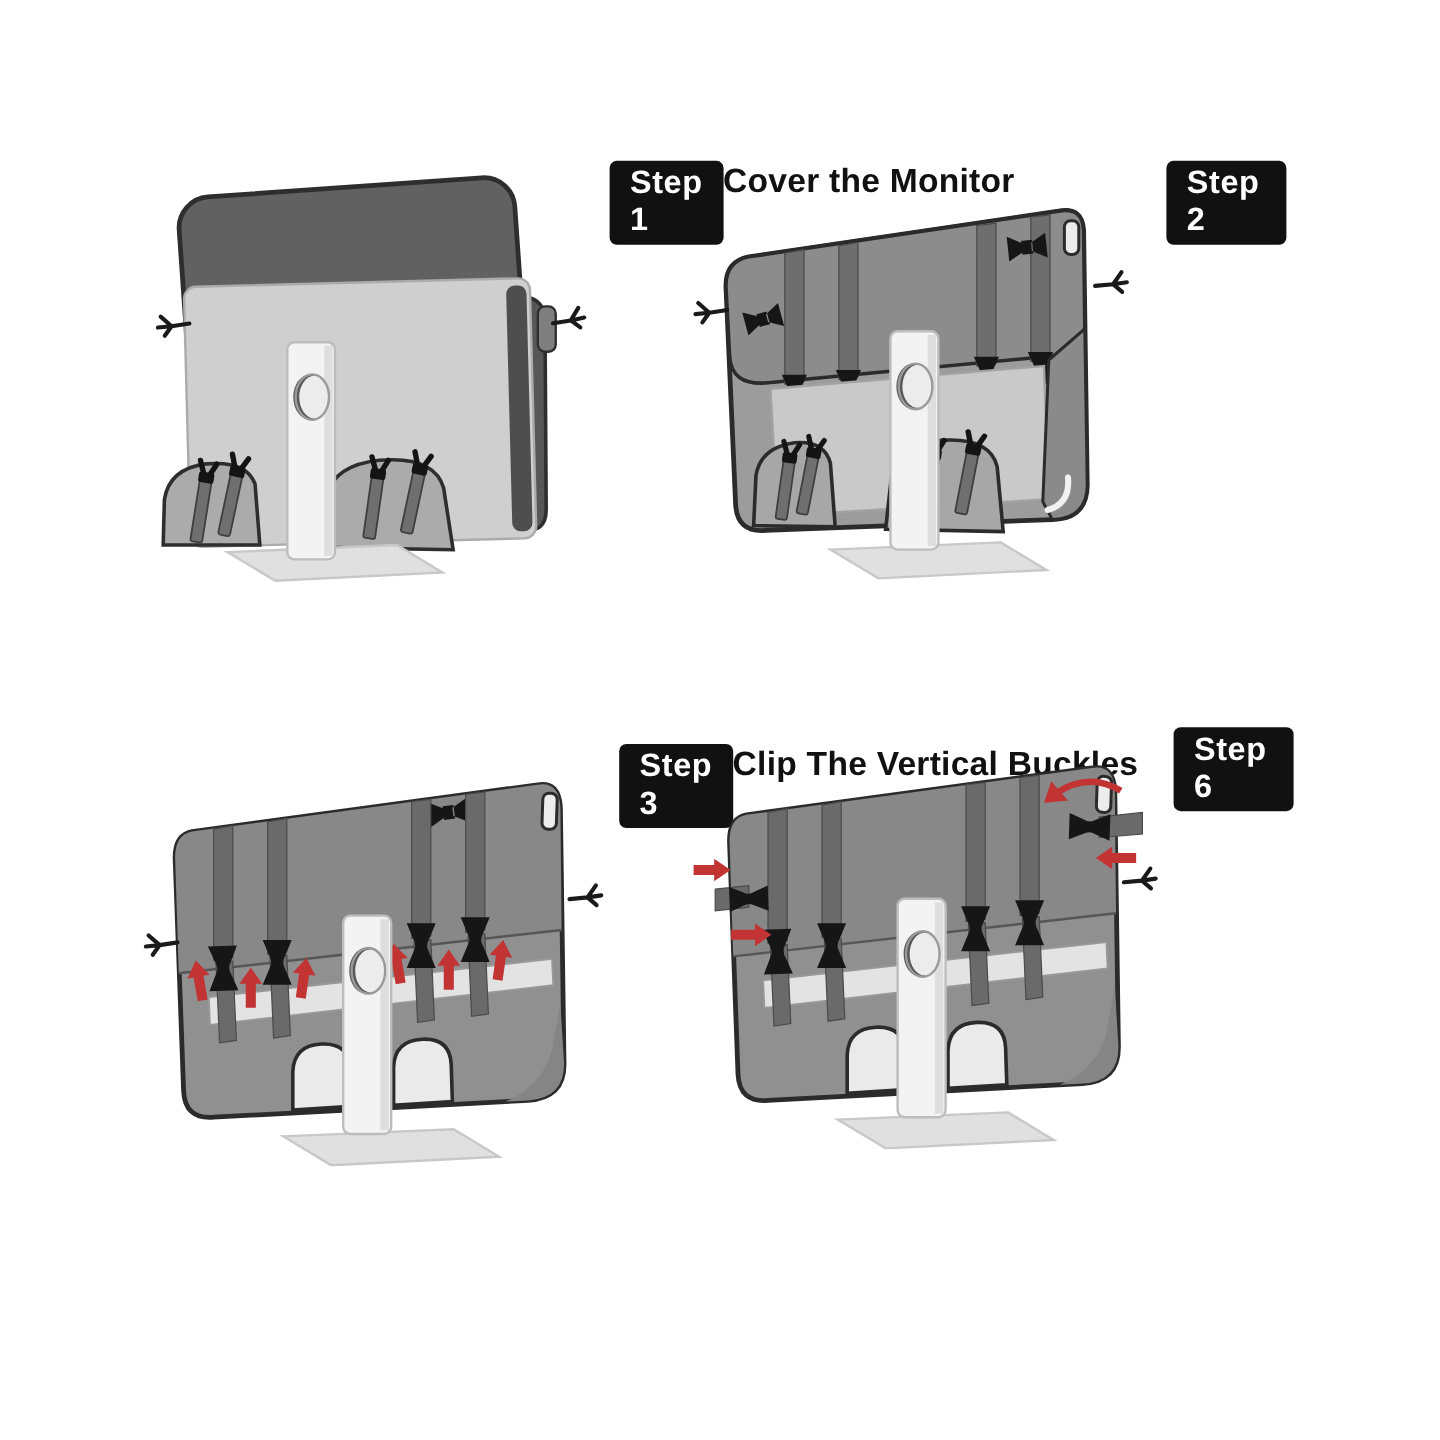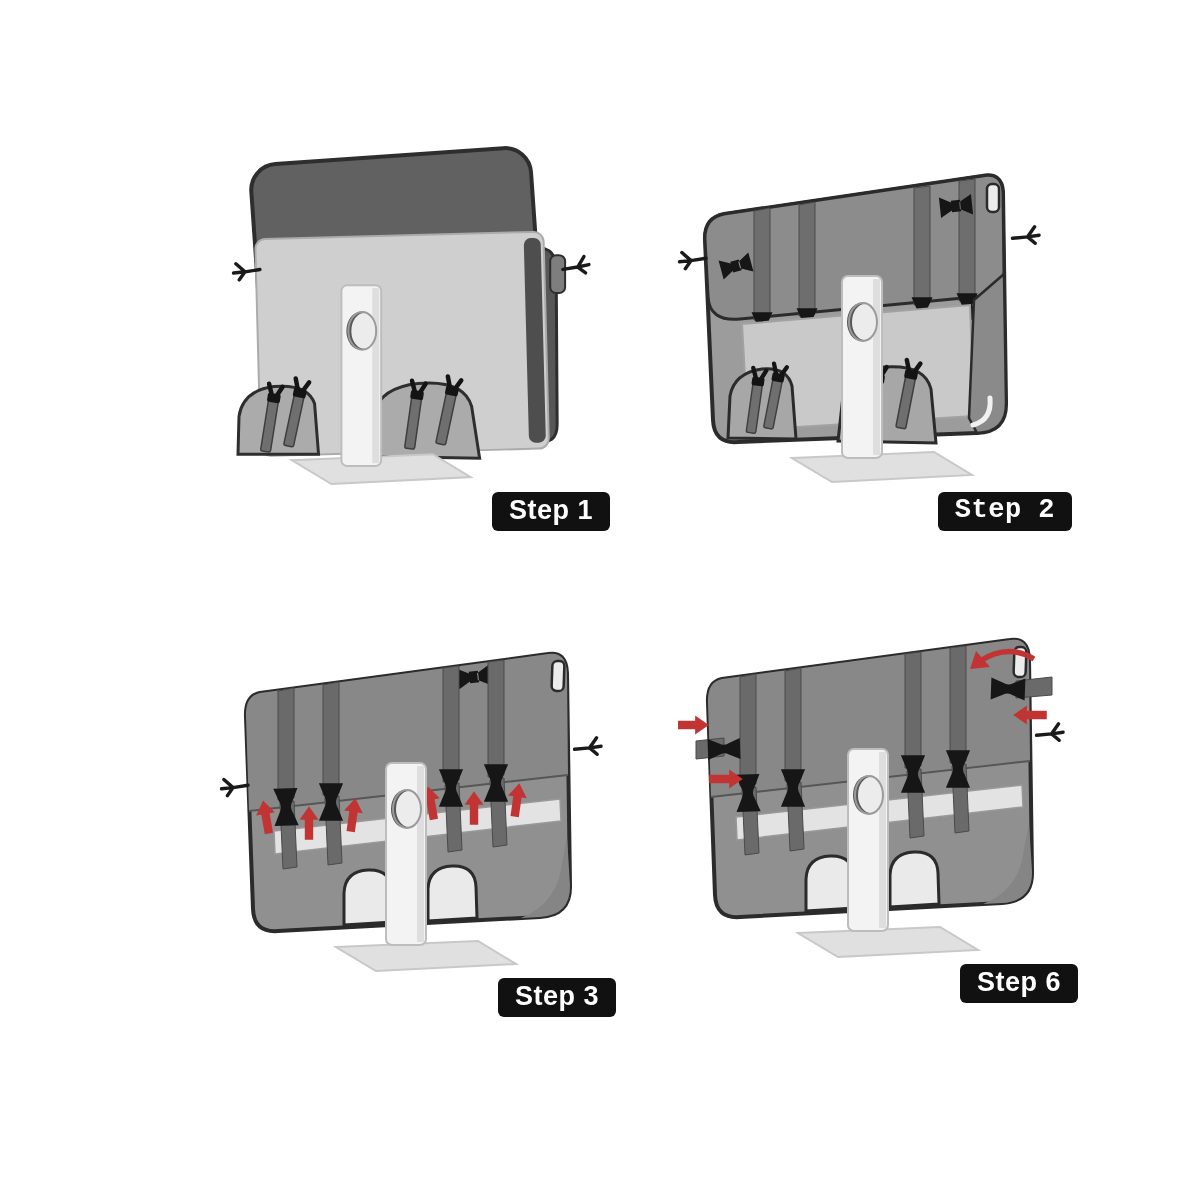--- a/index.html
+++ b/index.html
@@ -9,25 +9,25 @@
     height: 1200px;
     background: #ffffff;
     font-family: "Liberation Sans", sans-serif;
     overflow: hidden;
     position: relative;
   }
   .panel {
     position: absolute;
     width: 500px;
     display: flex;
-    flex-direction: column;
-    align-items: flex-end;
+    flex-direction: row;
+    align-items: flex-start;
   }
   #panel-1 { left: 110px; top: 128px; }
-  #panel-2 { left: 572px; top: 128px; font-family: Liberation Mono, monospace; }
+  #panel-2 { left: 572px; top: 128px; }
   #panel-3 { left: 116px; top: 614px; }
   #panel-4 { left: 578px; top: 600px; }
   .fig {
     height: 358px;
     display: flex;
     align-items: flex-end;
     justify-content: center;
   }
   .badge {
     margin-top: 6px;
@@ -102,20 +102,21 @@
       <g>
         <path d="M158,320 L163,276 Q170,251 207,247 Q253,243 261,270 L269,322 Z" fill="#ababab" stroke="#2e2e2e" stroke-width="3"></path>
         <use href="#def-strapfork" transform="translate(206,259) rotate(8)"></use>
         <use href="#def-strapfork" transform="translate(241,255) rotate(12)"></use>
       </g>
       <use href="#def-base" transform="translate(150,324)" fill="#e0e0e0" stroke="#c8c8c8" stroke-width="2"></use>
       <use href="#def-stand" transform="translate(150,148)"></use>
     </svg>
   </div>
   <div class="badge">Step 1</div>
+  <div class="caption">Cover the Monitor</div>
 </section>
 
 <section class="panel" id="panel-2">
   <div class="fig">
     <svg width="400" height="330" viewBox="0 0 400 330">
       <path d="M52,58 L310,20 Q330,16 331,36 L334,246 Q335,276 305,277 L66,286 Q42,288 41,264 L33,84 Q32,62 52,58 Z" fill="#9c9c9c" stroke="#2b2b2b" stroke-width="4"></path>
       <path d="M52,58 L310,20 Q330,16 331,36 L332,116 Q331,138 302,141 L68,163 Q37,166 36,140 L33,84 Q32,62 52,58 Z" fill="#8c8c8c" stroke="#2b2b2b" stroke-width="3"></path>
       <g fill="#6e6e6e" stroke="#4a4a4a" stroke-width="1">
         <polygon points="82,55 98,52 98,162 82,164"></polygon>
         <polygon points="127,49 143,46 143,158 127,160"></polygon>
@@ -193,20 +194,21 @@
       <path d="M128,288 L128,256 Q129,234 152,233 Q175,232 176,254 L177,285 Z" fill="#eaeaea" stroke="#2b2b2b" stroke-width="3"></path>
       <path d="M212,284 L212,252 Q213,230 236,229 Q259,228 260,250 L261,281 Z" fill="#eaeaea" stroke="#2b2b2b" stroke-width="3"></path>
       <path d="M351,200 L354,248 Q355,278 324,280 L305,281 Q342,266 346,226 Z" fill="#858585"></path>
       <use href="#def-tie" transform="translate(32,146) scale(-1.15,1.15)"></use>
       <use href="#def-tie" transform="translate(358,110) rotate(-14) scale(1.15)"></use>
       <use href="#def-base" transform="translate(190,310)" fill="#e0e0e0" stroke="#c8c8c8" stroke-width="2"></use>
       <use href="#def-stand" transform="translate(190,126)"></use>
     </svg>
   </div>
   <div class="badge">Step 3</div>
+  <div class="caption">Clip The Vertical Buckles</div>
 </section>
 
 <section class="panel" id="panel-4">
   <div class="fig">
     <svg width="400" height="335" viewBox="0 0 400 335">
       <path d="M44,56 L332,17 Q350,14 351,36 L354,248 Q355,278 324,280 L62,294 Q38,296 37,272 L30,80 Q29,59 44,56 Z" fill="#909090" stroke="#2b2b2b" stroke-width="4"></path>
       <path d="M44,56 L332,17 Q350,14 351,36 L352,138 L33,174 L30,80 Q29,59 44,56 Z" fill="#888888"></path>
       <path d="M33,174 L352,138" stroke="#565656" stroke-width="2" fill="none"></path>
       <rect x="336" y="24" width="12" height="30" rx="5" fill="#ececec" stroke="#2b2b2b" stroke-width="2.5" transform="rotate(2 342 39)"></rect>
       <g fill="#6a6a6a" stroke="#4a4a4a" stroke-width="1">

